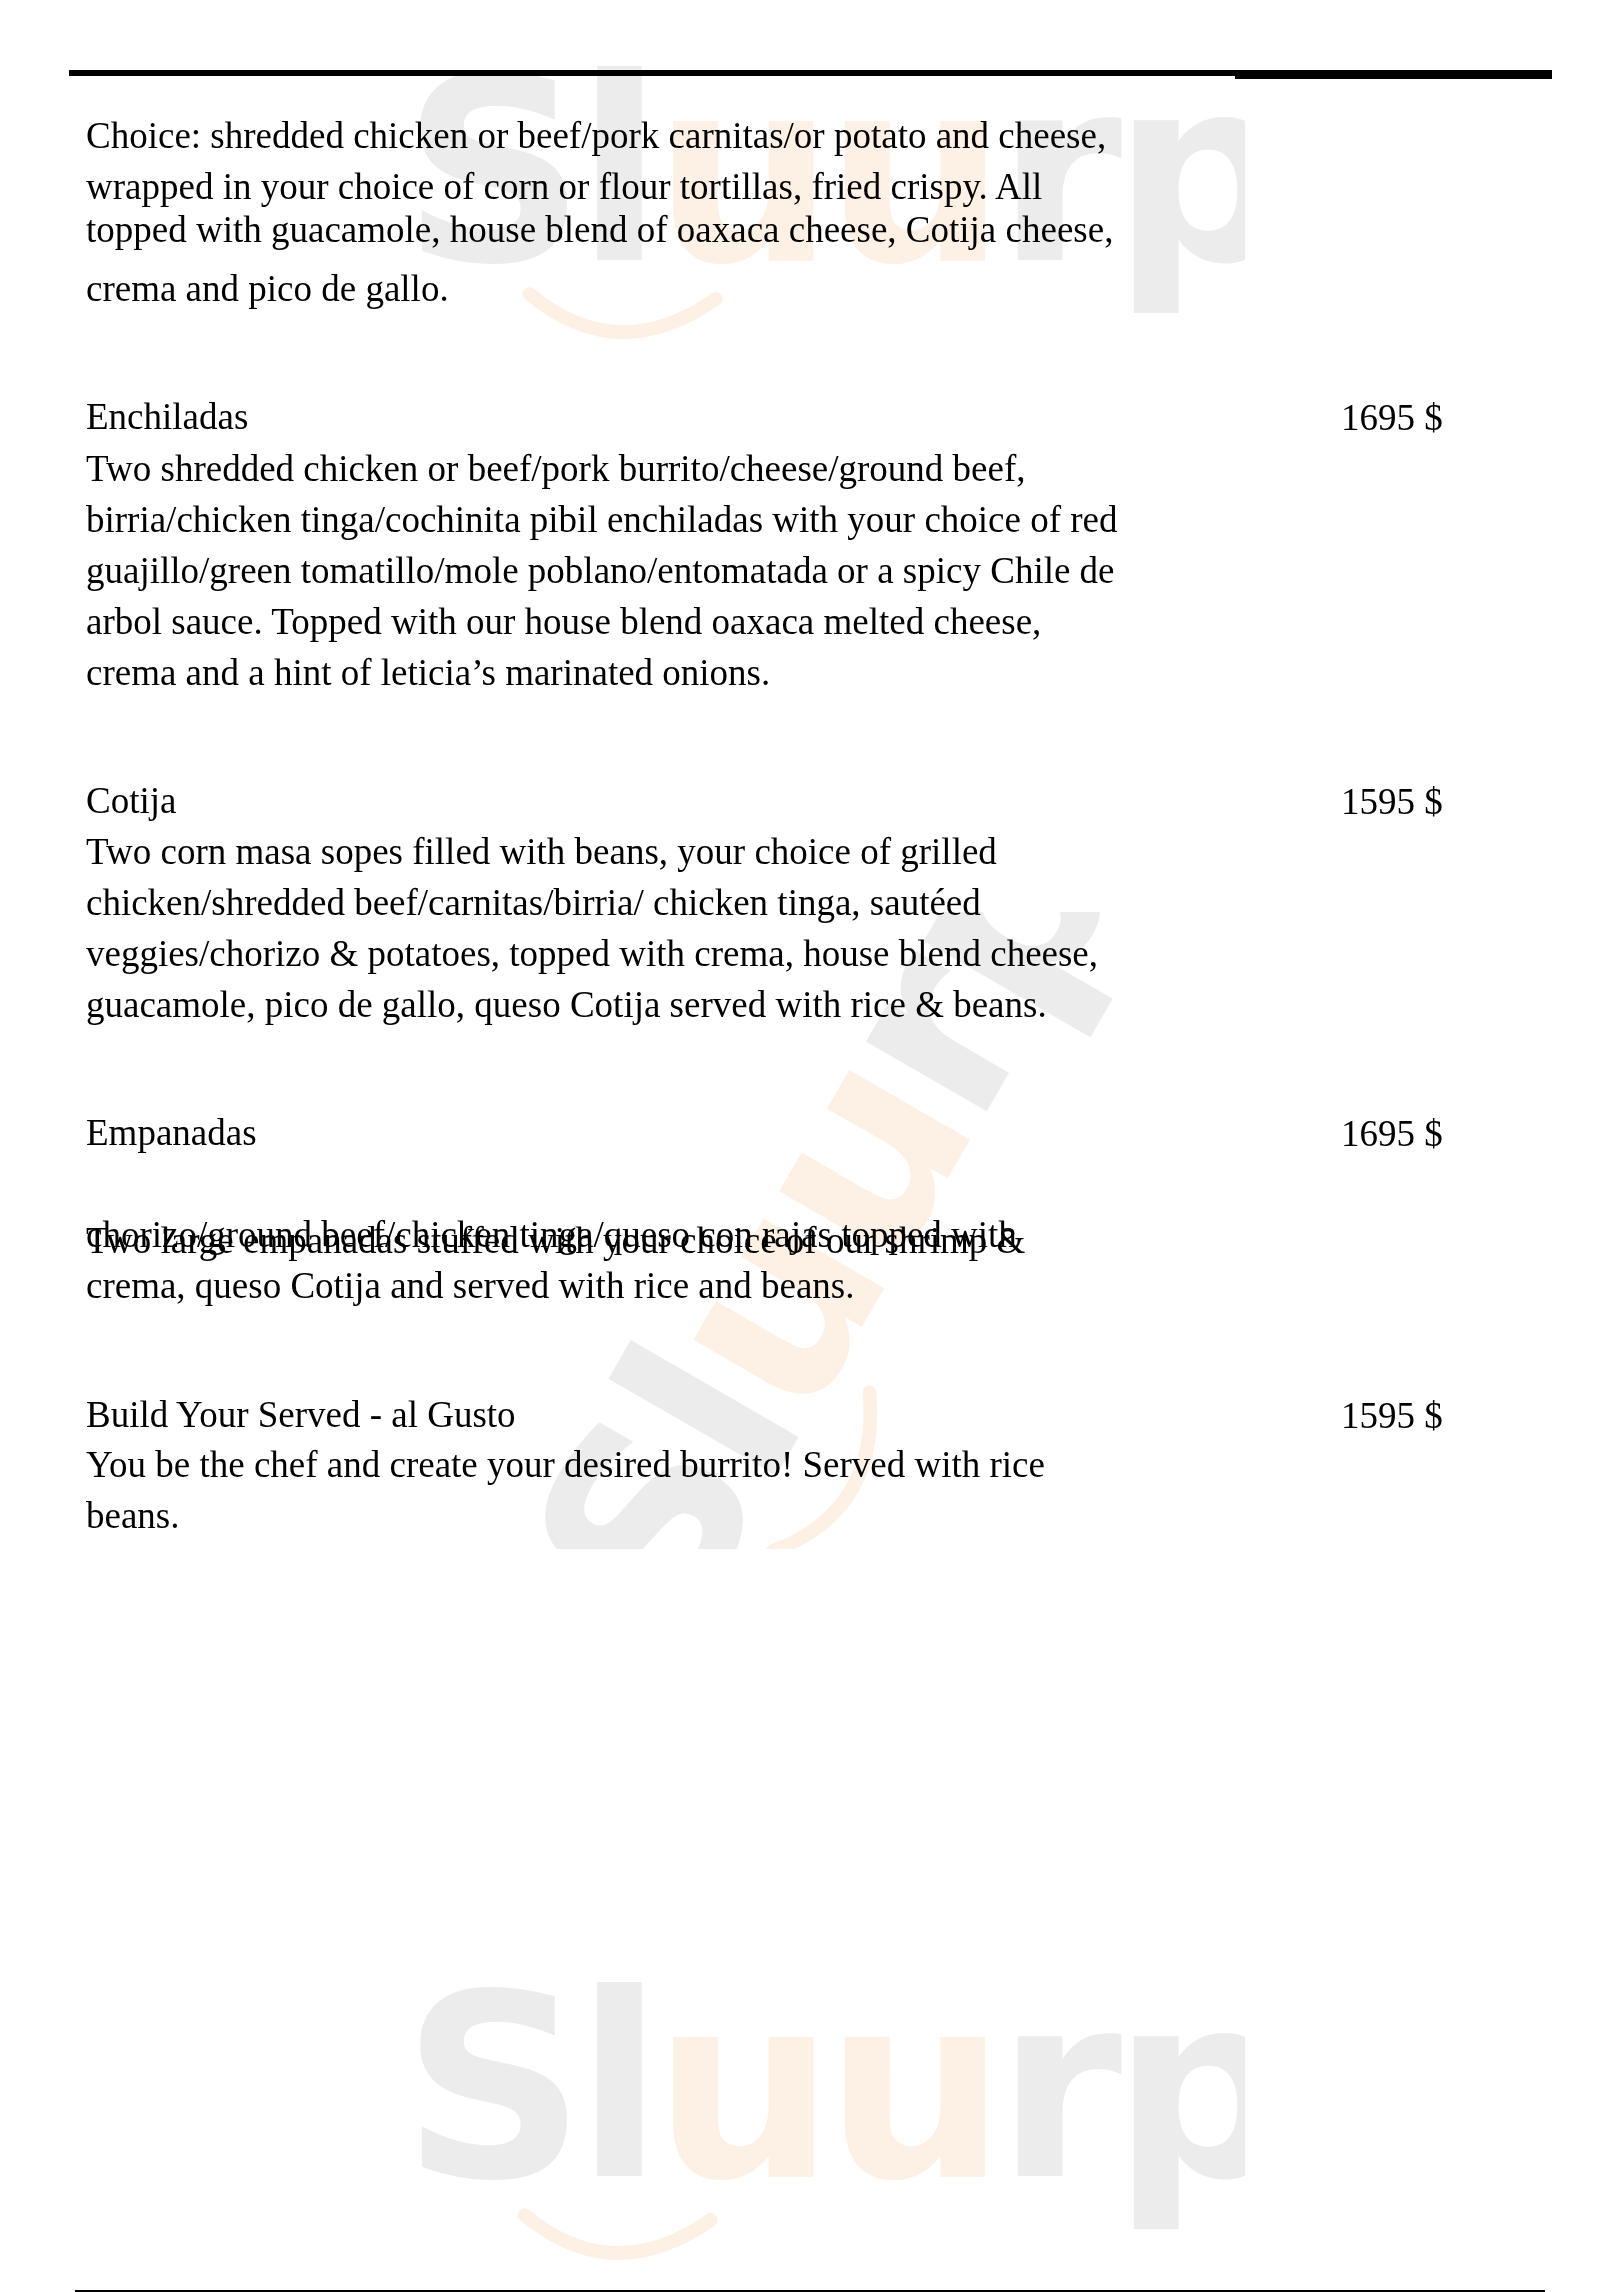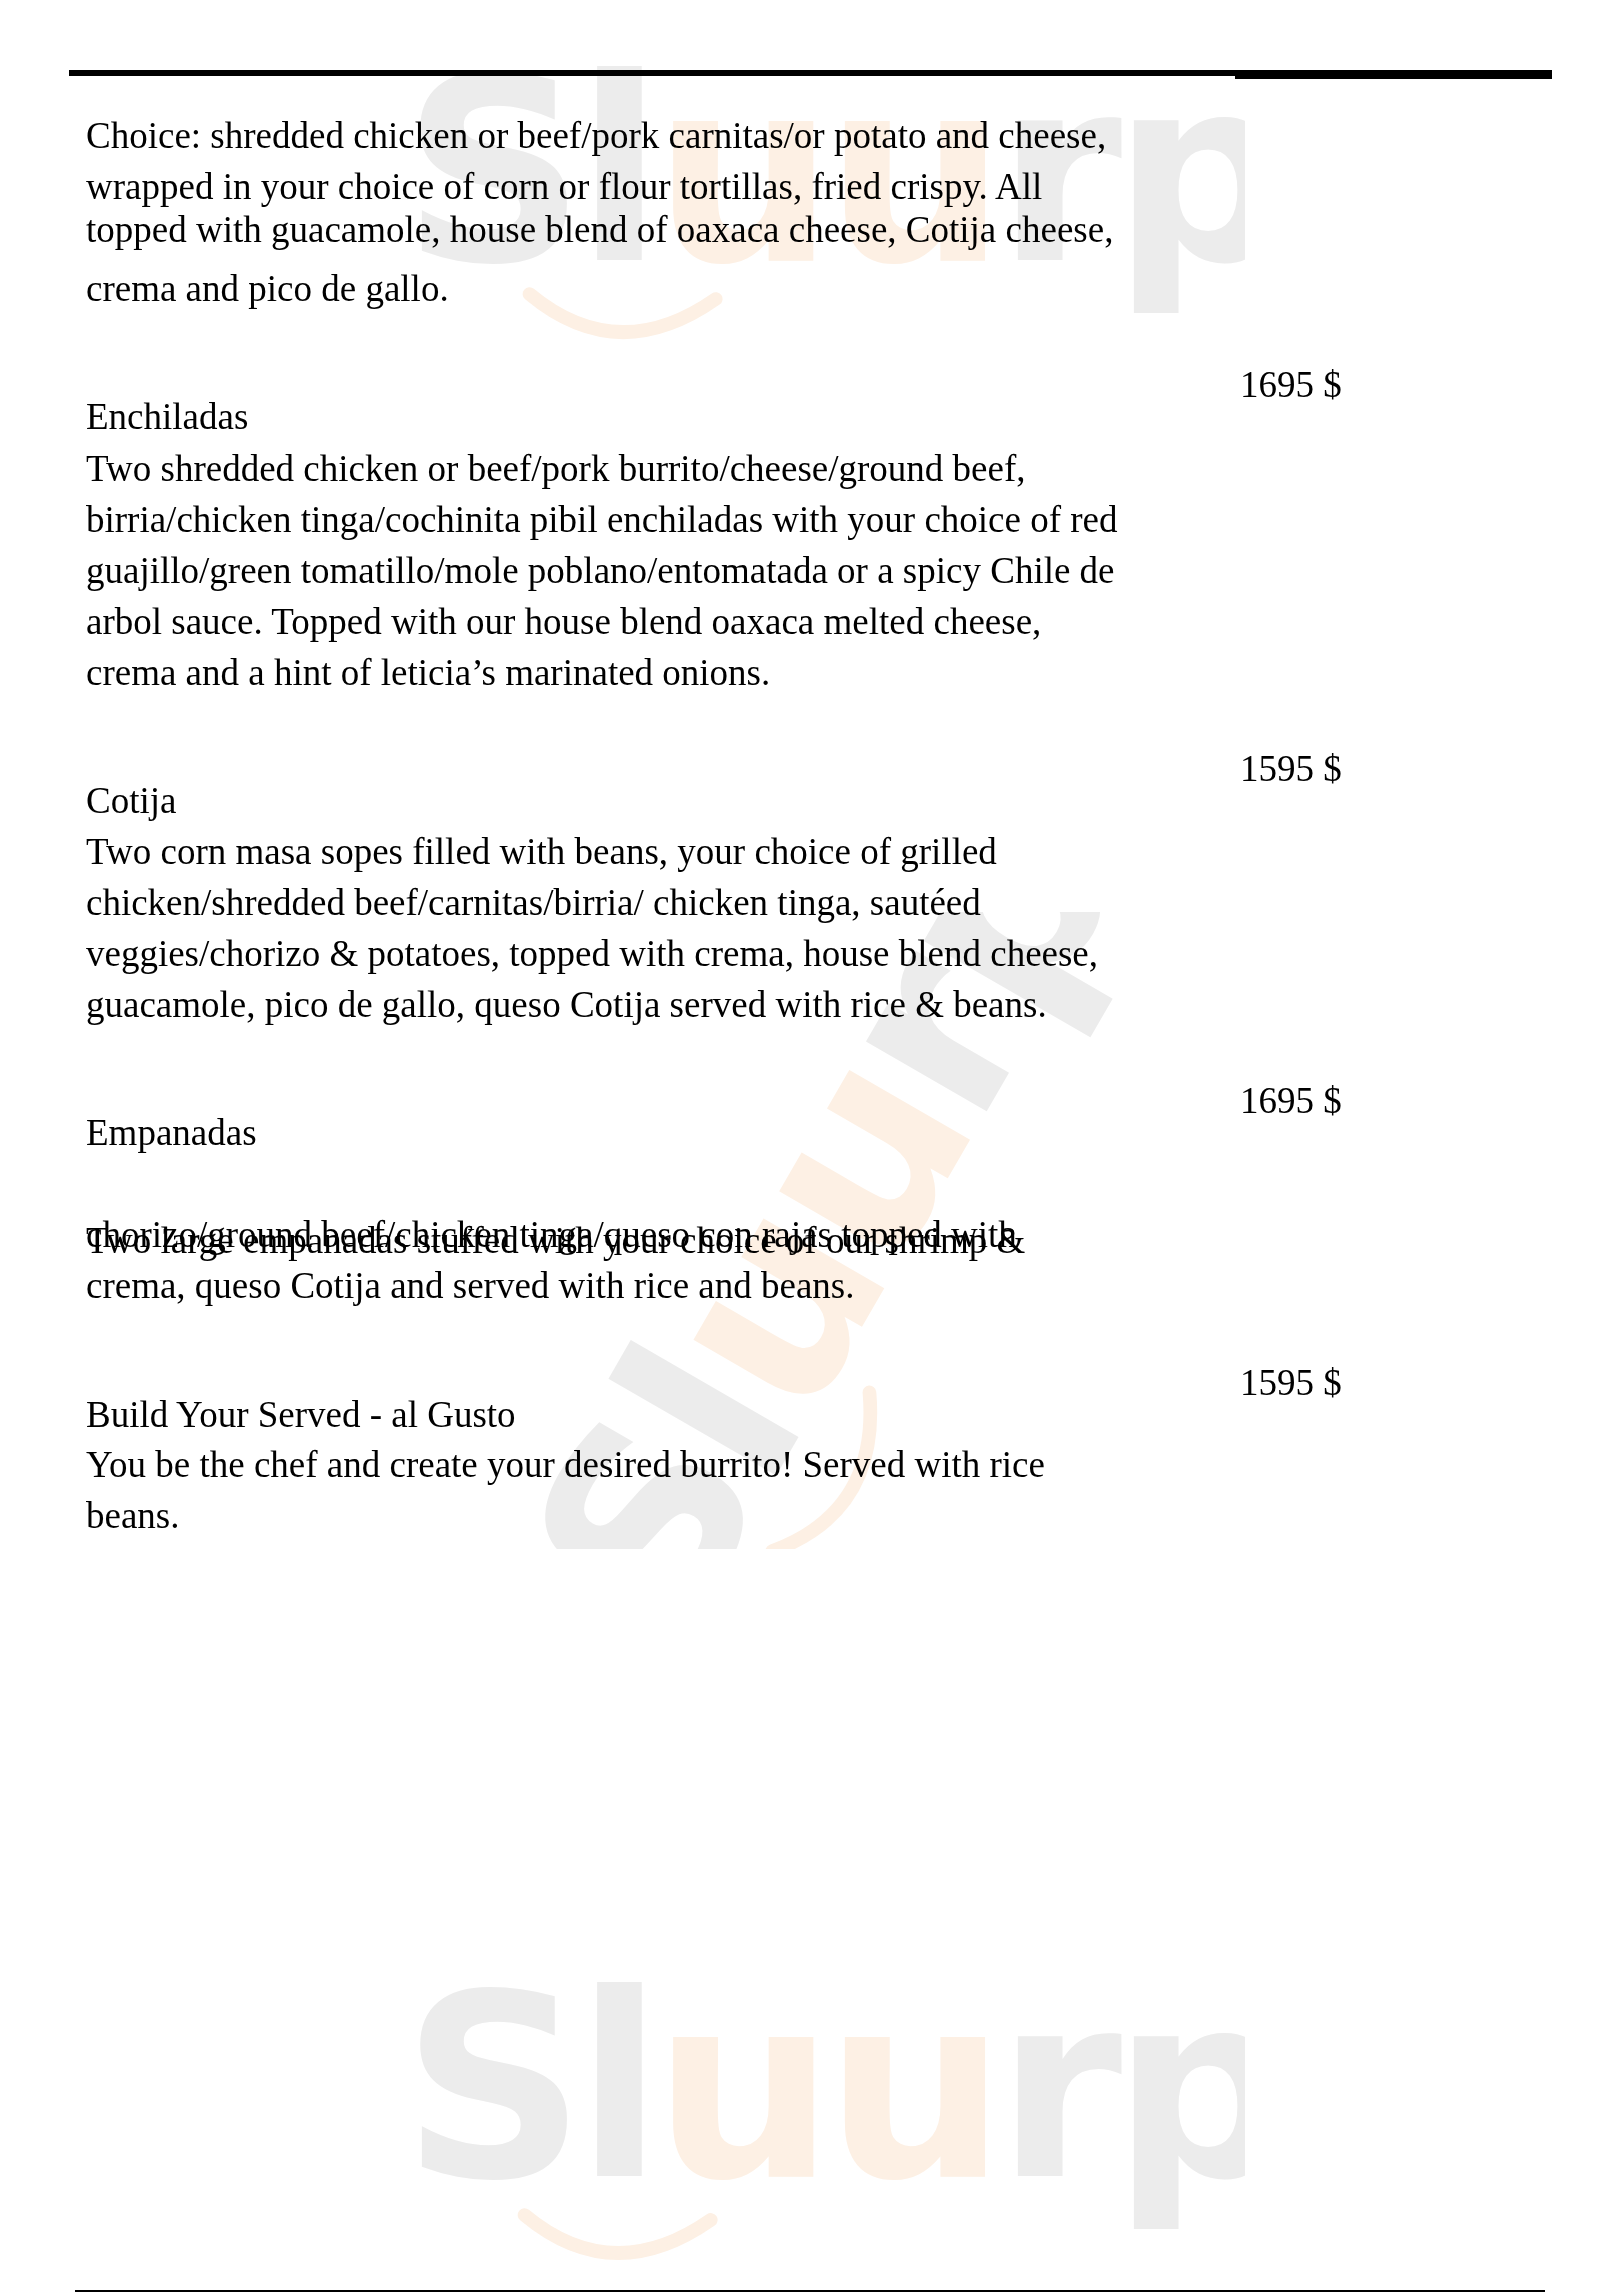--- a/index.html
+++ b/index.html
@@ -5,21 +5,21 @@
   html, body { margin: 0; padding: 0; background: #ffffff; }
   body { width: 1621px; height: 2293px; position: relative; overflow: hidden; }
   .watermark { position: absolute; pointer-events: none; z-index: 0; }
   .wm-text { font-family: "DejaVu Sans", sans-serif; font-weight: bold; }
   .rule-top-left { position: absolute; left: 69px; top: 70px; width: 1166px; height: 5.9px; background: #000; z-index: 2; }
   .rule-top-right { position: absolute; left: 1235px; top: 70px; width: 317px; height: 8.8px; background: #000; z-index: 2; }
   .rule-bottom { position: absolute; left: 75px; top: 2290px; width: 1470px; height: 2px; background: #000; z-index: 2; }
   .content { position: absolute; left: 0; top: 0; width: 1621px; z-index: 1;
              font-family: "Liberation Serif", serif; font-size: 37px; color: #000; }
   .line { position: absolute; left: 86px; white-space: nowrap; line-height: 51px; height: 51px; margin-top: 32px; }
-  .price { position: absolute; left: 1240px; white-space: nowrap; line-height: 51px; height: 51px; }
+  .price { position: absolute; left: 1341px; white-space: nowrap; line-height: 51px; height: 51px; margin-top: 33px; }
 </style>
 </head>
 <body>
 
 <svg class="watermark" style="left:402px; top:54px;" width="843" height="294" viewBox="0 0 860 300">
   <text class="wm-text" x="0" y="210" font-size="260" fill="#ececec" letter-spacing="-10">
     <tspan>Sl</tspan><tspan fill="#fdf0e4">uu</tspan><tspan>rpy</tspan>
   </text>
   <path d="M130 245 Q 220 320 320 250" stroke="#fdf0e4" stroke-width="14" fill="none" stroke-linecap="round"></path>
 </svg>

